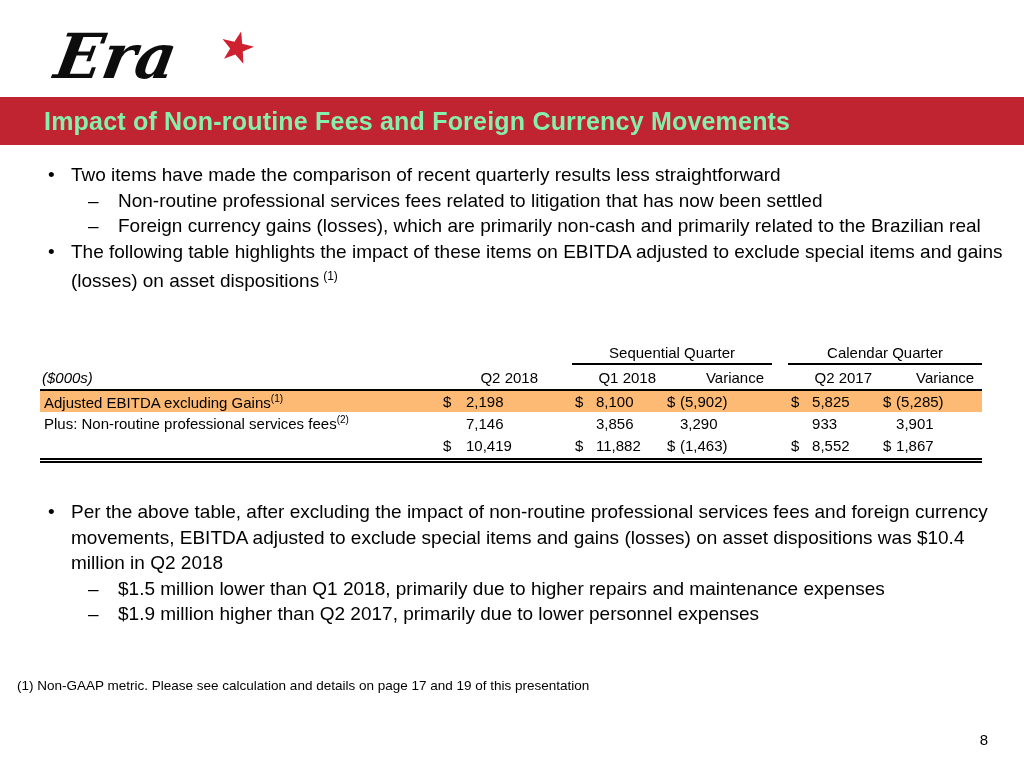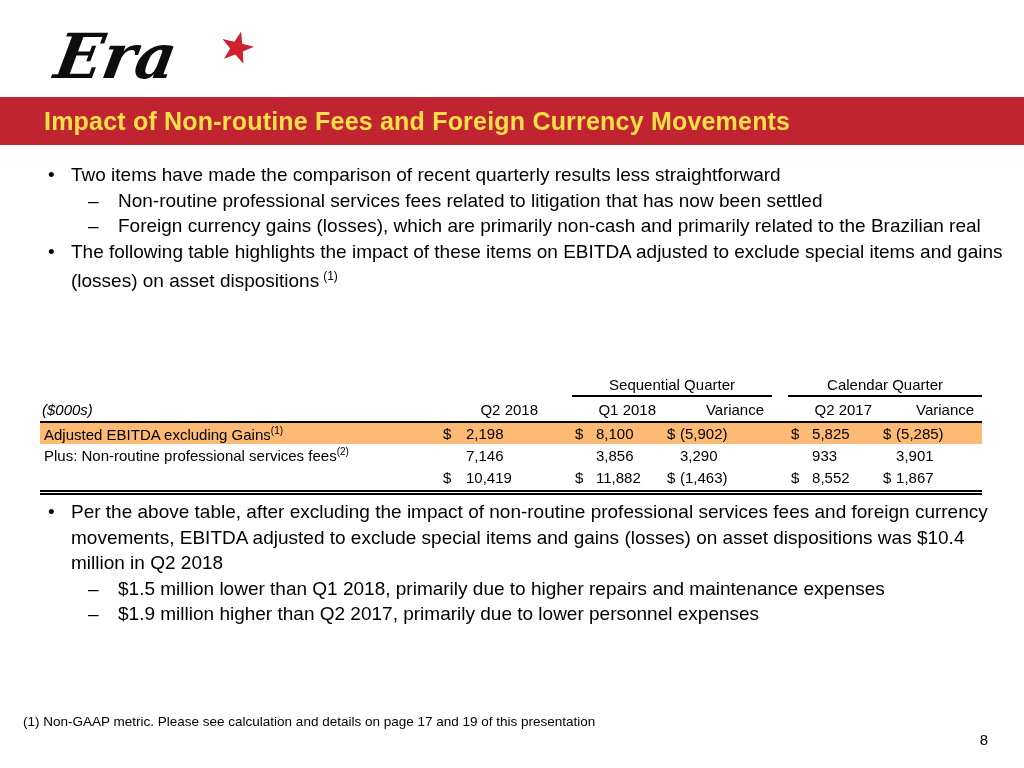--- a/index.html
+++ b/index.html
@@ -12,55 +12,55 @@
 
   
   .logo { position:absolute; left:44px; top:12px; width:230px; height:86px; }
 
   
   .banner {
     position:absolute; left:0; top:97px; width:1024px; height:48px;
     background:#bf2430; display:flex; align-items:center;
   }
   .banner .title {
-    margin-left:44px; color:#fde047; font-size:25px; font-weight:bold;
+    margin-left:44px; color:#86efac; font-size:25px; font-weight:bold;
     letter-spacing:0.2px; white-space:nowrap;
   }
 
   
   .bullets-top    { position:absolute; left:40px; top:162px;  width:965px; font-size:19px; line-height:25.5px; }
   .bullets-bottom { position:absolute; left:40px; top:499px;  width:965px; font-size:19px; line-height:25.5px; }
   .b  { display:flex; }
   .b .glyph { flex:none; }
   .b1 .glyph { width:31px; padding-left:8px; }
   .b2 { margin-left:48px; }
   .b2 .glyph { width:30px; }
   .b .txt { flex:1; }
   .sup-note { font-size:12px; vertical-align:super; margin-left:4px; }
 
   
-  .table-wrap { position:absolute; left:40px; top:338px;margin-top:32px; }
+  .table-wrap { position:absolute; left:40px; top:338px; }
   table { border-collapse:collapse; table-layout:fixed; width:942px; font-size:15px; }
   td { padding:0; height:22px; white-space:nowrap; overflow:visible; vertical-align:middle; }
   tr.grp td  { height:26px; vertical-align:bottom; }
   tr.cols td { height:26px; border-bottom:2px solid #000; vertical-align:bottom; padding-bottom:3px; }
   .grp-h { text-align:center; border-bottom:2px solid #000 !important; padding-bottom:2px; }
   .unit  { font-style:italic; padding-left:2px; }
   .ch    { text-align:right; padding-right:8px; }
   .lbl   { padding-left:4px; }
   .ds    { text-align:left; padding-left:3px; }
   .num   { text-align:left; padding-right:8px; }
   .num.paren { padding-right:1px; }
   tr.shaded td { background:#fdba74; }
   tr.r3 td { border-bottom:2px solid #000; }
   tr.total td { height:26px; border-bottom:5px double #000; }
   td sup { font-size:10px; vertical-align:super; }
 
   
-  .footnotes { position:absolute; left:23px; top:676px; font-size:13.5px; line-height:20px;margin-top:36px; }
+  .footnotes { position:absolute; left:17px; top:676px; font-size:13.5px; line-height:20px; }
   .page-number { position:absolute; right:36px; top:731px; font-size:15px; }
 </style>
 </head>
 <body>
 
 <div class="slide">
 
   <div class="logo">
     <svg width="230" height="86" viewBox="0 0 230 86">
       <text x="20" y="66" font-family="DejaVu Serif, serif" font-size="62" font-style="italic" font-weight="bold" transform="skewX(-10)" fill="#0d0d0d">Era</text>

